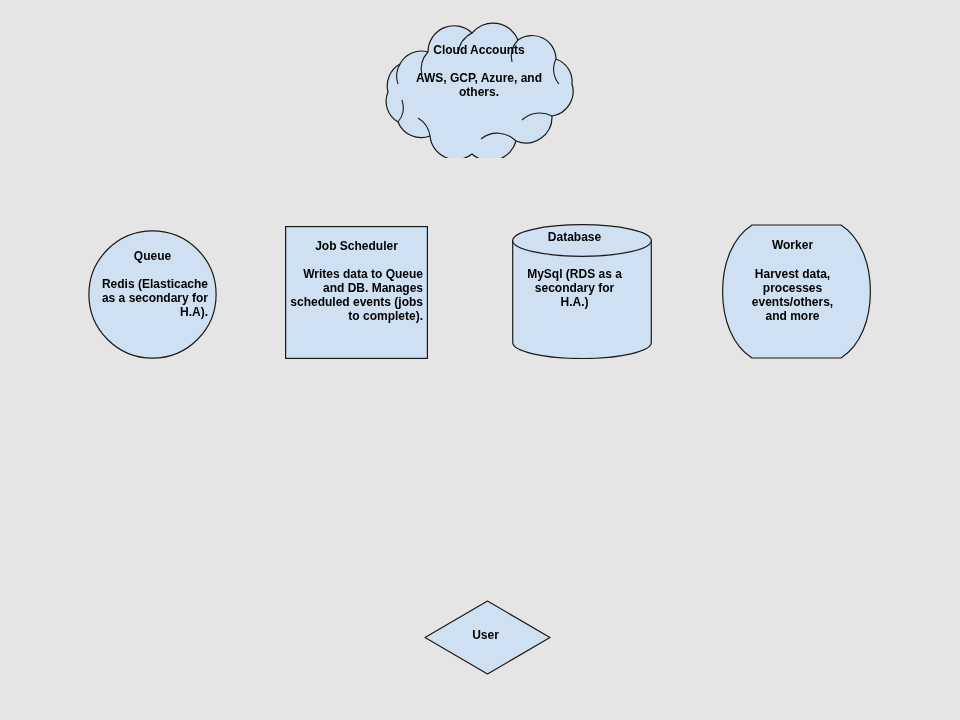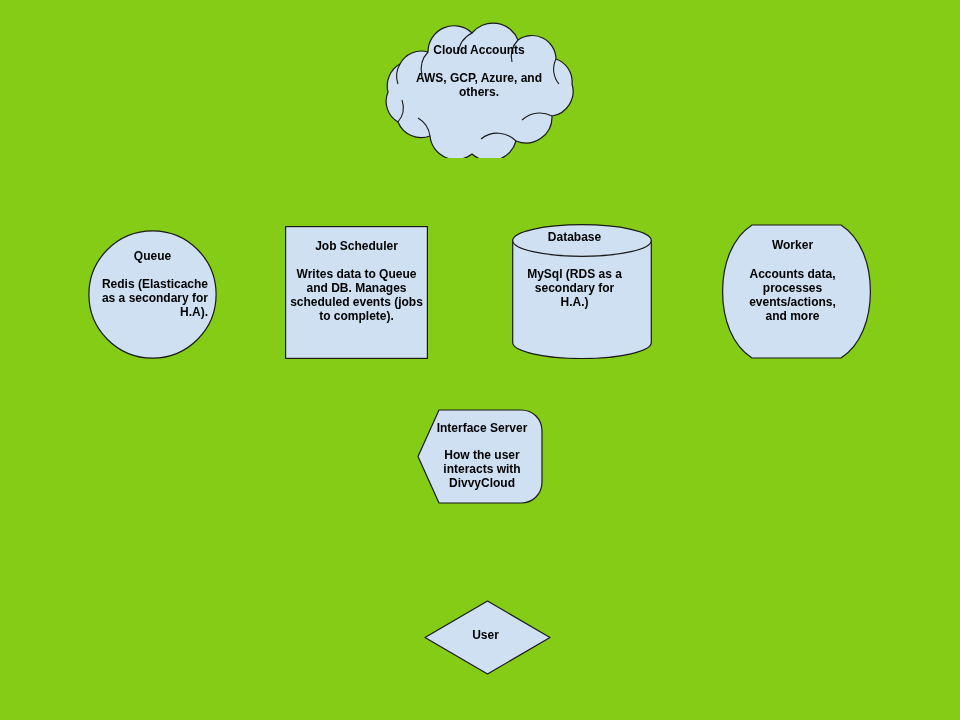--- a/index.html
+++ b/index.html
@@ -5,21 +5,21 @@
 <style>
   html, body {
     margin: 0;
     padding: 0;
     background: #000000;
   }
   #canvas {
     position: relative;
     width: 960px;
     height: 720px;
-    background: #84cc16;
+    background: #e5e5e5;
     overflow: hidden;
     font-family: "Liberation Sans", sans-serif;
   }
   .node {
     position: absolute;
     box-sizing: border-box;
   }
   .node .shape-svg {
     position: absolute;
     left: 0;
@@ -88,21 +88,21 @@
     top: 226px;
     width: 143px;
     height: 133px;
     border-radius: 12px;
   }
   #job-scheduler .label-wrap {
     top: 14px;
     left: 5px;
     right: 5px;
   }
-  #job-scheduler .node-body { margin-top: 14px; }
+  #job-scheduler .node-body { margin-top: 14px; text-align: right; }
 
   
   #database {
     left: 512px;
     top: 224px;
     width: 140px;
     height: 135px;
   }
   #database .label-wrap {
     top: 7px;
@@ -227,39 +227,24 @@
       <path d="M 30 1
                L 119 1
                C 139 14 148.4 40 148.4 67.5
                C 148.4 95 139 121 119 134
                L 30 134
                C 10 121 0.6 95 0.6 67.5
                C 0.6 40 10 14 30 1 Z" fill="#cfe0f3" stroke="#1a1a1a" stroke-width="1.2" stroke-linejoin="round"></path>
     </svg>
     <div class="label-wrap">
       <span class="node-title">Worker</span>
-      <span class="node-body">Accounts data, processes events/actions, and more</span>
-    </div>
-  </div>
-
-  <div class="node" id="interface-server">
-    <svg class="shape-svg" viewBox="0 0 126 95" preserveAspectRatio="none">
-      <path d="M 22 1
-               L 104 1
-               C 116 1 125 10 125 22
-               L 125 73
-               C 125 85 116 94 104 94
-               L 22 94
-               L 1 47.5 Z" fill="#cfe0f3" stroke="#1a1a1a" stroke-width="1.2" stroke-linejoin="round"></path>
-    </svg>
-    <div class="label-wrap">
-      <span class="node-title">Interface Server</span>
-      <span class="node-body">How the user interacts with DivvyCloud</span>
-    </div>
-  </div>
+      <span class="node-body">Harvest data, processes events/others, and more</span>
+    </div>
+  </div>
+
 
   <div class="node" id="user">
     <svg class="shape-svg" viewBox="0 0 127 75" preserveAspectRatio="none">
       <path d="M 63.5 1 L 126 37.5 L 63.5 74 L 1 37.5 Z" fill="#cfe0f3" stroke="#1a1a1a" stroke-width="1.2" stroke-linejoin="round"></path>
     </svg>
     <div class="label-wrap">
       <span class="node-title">User</span>
     </div>
   </div>
 

